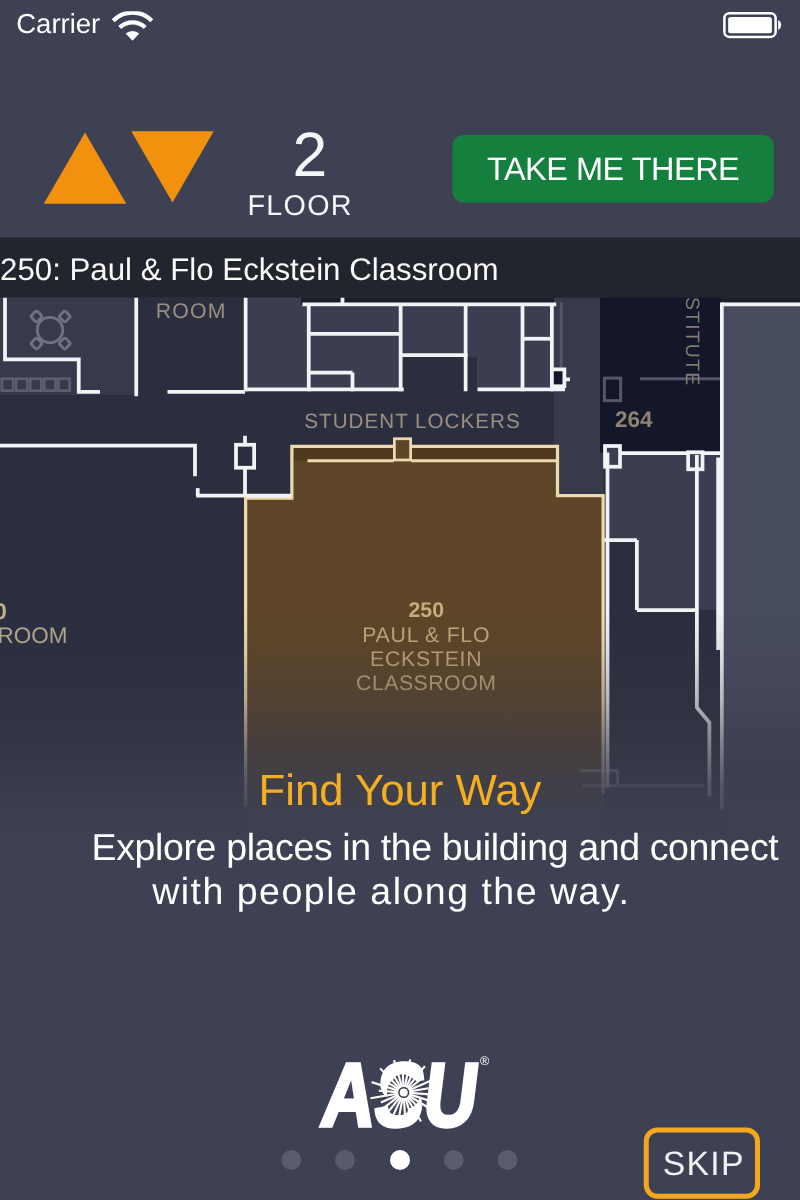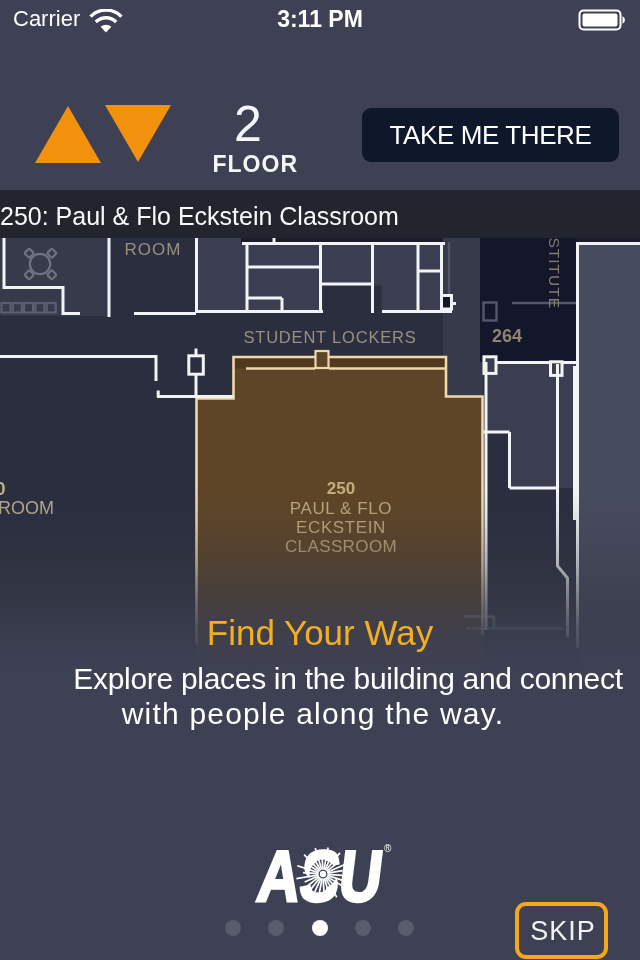--- a/index.html
+++ b/index.html
@@ -161,42 +161,41 @@
 <div class="abs" style="left:0;top:0;width:564px;height:44px;">
 
   <div class="abs" style="left:13px;top:6px;font-size:22px;color:#ffffff;">Carrier</div>
 
   <svg class="abs" style="left:88px;top:9px;" width="36" height="26" viewBox="0 0 36 26">
     <path d="M18 23.5 L12.6 17.8 A8.2 8.2 0 0 1 23.4 17.8 Z" fill="#ffffff"></path>
     <path d="M7.8 13.0 A14.5 14.5 0 0 1 28.2 13.0" fill="none" stroke="#ffffff" stroke-width="3.4"></path>
     <path d="M2.6 7.6 A21.5 21.5 0 0 1 33.4 7.6" fill="none" stroke="#ffffff" stroke-width="3.4"></path>
   </svg>
 
-  <div class="abs" style="left:0;top:6px;width:640px;text-align:center;font-size:23px;font-weight:bold;color:#ffffff;">3:11 PM</div>
 
   <svg class="abs" style="left:578px;top:9px;" width="48" height="22" viewBox="0 0 48 22">
     <rect x="1.5" y="1.5" width="41" height="19" rx="4" fill="none" stroke="#ffffff" stroke-width="2"></rect>
     <rect x="4.5" y="4.5" width="35" height="13" rx="2" fill="#ffffff"></rect>
     <path d="M44.5 7 A4.5 4.5 0 0 1 44.5 15 Z" fill="#ffffff"></path>
   </svg>
 </div>
 
 <div class="abs" style="left:0;top:0;width:640px;height:190px;">
 
   <svg class="abs" style="left:33px;top:104px;" width="140" height="60" viewBox="0 0 140 60">
     <path d="M35 2 L68 59 L2 59 Z" fill="#f1910e"></path>
 
     <path d="M72 1 L138 1 L105 58 Z" fill="#f1910e"></path>
   </svg>
 
   <div class="abs" style="left:198px;top:95px;width:100px;text-align:center;font-size:50px;color:#f5f6f8;">2</div>
 
-  <div class="abs" style="left:198px;top:151px;width:100px;text-align:right;font-size:23px;letter-spacing:1px;color:#f5f6f8;font-weight:bold;">FLOOR</div>
-
-  <div class="abs" style="left:362px;top:108px;width:257px;height:54px;background:#0f172a;border-radius:9px;
+  <div class="abs" style="left:198px;top:151px;width:100px;text-align:left;font-size:23px;letter-spacing:1px;color:#f5f6f8;">FLOOR</div>
+
+  <div class="abs" style="left:362px;top:108px;width:257px;height:54px;background:#15803d;border-radius:9px;
        text-align:center;line-height:54px;font-size:26px;letter-spacing:-0.4px;color:#ffffff;">TAKE ME THERE</div>
 </div>
 
 <div class="abs" style="left:0;top:190px;width:640px;height:48px;background:#23252e;
      text-align:left;line-height:53px;font-size:25px;color:#fafafa;">250: Paul &amp; Flo Eckstein Classroom</div>
 
 <div class="abs" style="left:0;top:613px;width:640px;text-align:center;font-size:35px;color:#f3ae22;">Find Your Way</div>
 
 <div class="abs" style="left:0;top:662px;width:640px;text-align:center;font-size:30px;letter-spacing:-0.3px;color:#ffffff;margin-left:28px;">Explore places in the building and connect</div>
 <div class="abs" style="left:-7px;top:697px;width:640px;text-align:center;font-size:30px;letter-spacing:1.2px;color:#ffffff;">with people along the way.</div>

